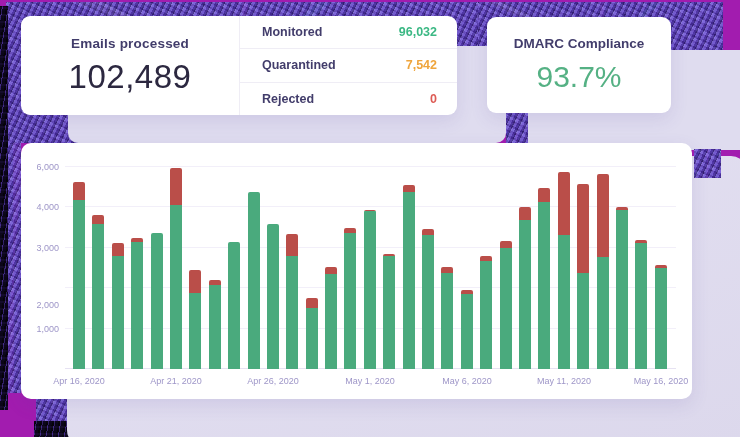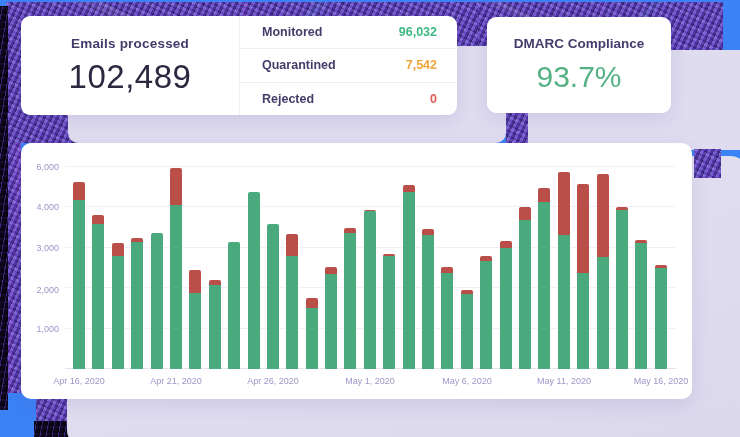--- a/index.html
+++ b/index.html
@@ -1,17 +1,17 @@
 <!DOCTYPE html>
 <html><head>
 <meta charset="utf-8">
 <style>
   html,body{margin:0;padding:0;background:#ffffff;}
   .stage{
-    position:relative;width:740px;height:437px;overflow:hidden;background:#3b82f6;
+    position:relative;width:740px;height:437px;overflow:hidden;background:#a21caf;
     font-family:"Liberation Sans", sans-serif;
   }
   
   .glitch{
     position:absolute;
     background:
       repeating-linear-gradient(115deg, rgba(20,8,60,.45) 0 1px, rgba(255,255,255,.10) 1px 2px, rgba(130,105,220,.45) 2px 4px, rgba(55,30,130,.50) 4px 6px),
       repeating-linear-gradient(25deg, #6950c5 0 3px, #5538a8 3px 5px, #7b64d6 5px 8px, #49309b 8px 10px);
   }
   .glitch::after{
@@ -235,21 +235,21 @@
           <div class="bar">
             <div class="seg" style="height: 3.03px; background: rgb(186, 78, 73);"></div>
             <div class="seg" style="height: 126.048px; background: rgb(74, 170, 125);"></div>
           </div>
           <div class="bar">
             <div class="seg" style="height: 3.232px; background: rgb(186, 78, 73);"></div>
             <div class="seg" style="height: 100.596px; background: rgb(74, 170, 125);"></div>
           </div>
         </div>
     <span class="ytick" style="bottom: 35.4px;">1,000</span>
-        <span class="ytick" style="bottom: 74px;">2,000</span>
+        <span class="ytick" style="bottom: 59px;">2,000</span>
         <span class="ytick" style="bottom: 116.2px; margin-top: 40px;">3,000</span>
         <span class="ytick" style="bottom: 156.6px;">4,000</span>
         <span class="ytick" style="bottom: 197px;">6,000</span>
         <span class="xtick" style="left: 14px;">Apr 16, 2020</span>
         <span class="xtick" style="left: 111px;">Apr 21, 2020</span>
         <span class="xtick" style="left: 208px;">Apr 26, 2020</span>
         <span class="xtick" style="left: 305px; text-align: center;">May 1, 2020</span>
         <span class="xtick" style="left: 402px;">May 6, 2020</span>
         <span class="xtick" style="left: 499px;">May 11, 2020</span>
         <span class="xtick" style="left: 596px;">May 16, 2020</span>

